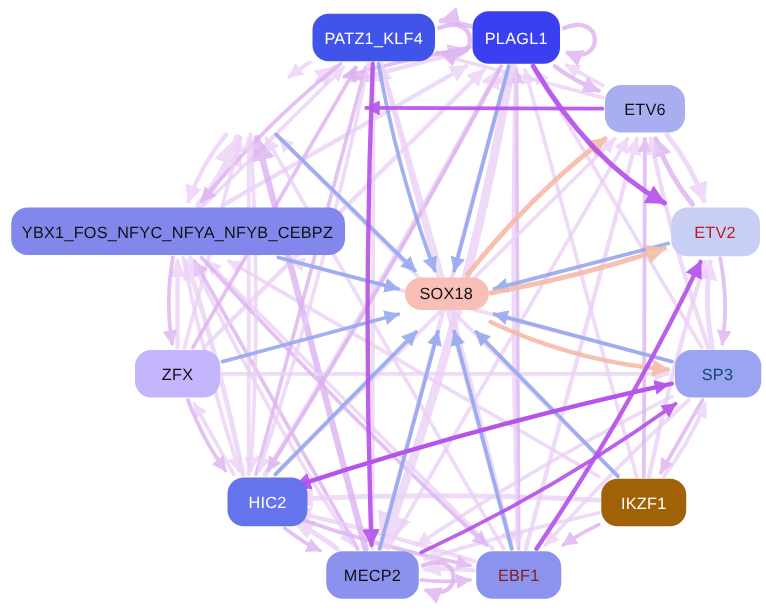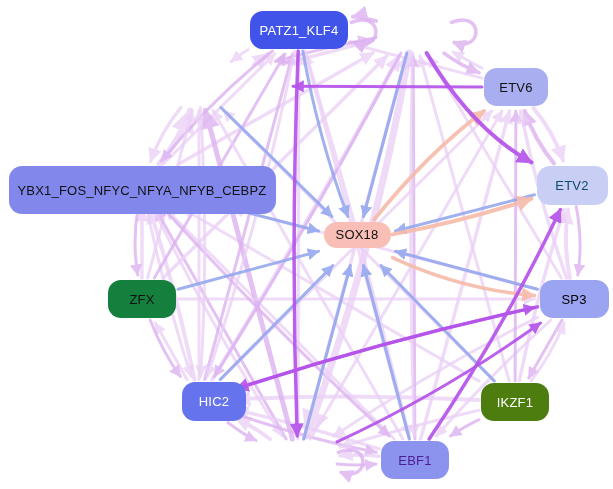--- a/index.html
+++ b/index.html
@@ -128,23 +128,25 @@
       <path d="M429.2,439.0 Q503.9,328.4 560.4,209.5" fill="none" stroke="#b553ea" stroke-width="3.5" opacity="0.92" stroke-linecap="round" marker-end="url(#arrow-purple)"></path>
       <path d="M298.2,51.0 Q290.5,245.0 297.2,436.0" fill="none" stroke="#b553ea" stroke-width="3.5" opacity="0.92" stroke-linecap="round" marker-end="url(#arrow-purple)"></path>
       <path d="M337.0,441.9 Q443.6,392.5 540.5,323.0" fill="none" stroke="#b553ea" stroke-width="3" opacity="0.92" stroke-linecap="round" marker-end="url(#arrow-purple)"></path>
       <path d="M482.0,86.9 Q357.5,86.5 293.0,86.3" fill="none" stroke="#b553ea" stroke-width="3" opacity="0.92" stroke-linecap="round" marker-end="url(#arrow-purple)"></path>
       <path d="M350,23 C 384,8 384,54 353,42" fill="none" stroke="#ddb2f1" stroke-width="3.5" opacity="0.8" marker-end="url(#arrow-lav2)"></path>
       <path d="M450,23 C 484,8 484,54 453,42" fill="none" stroke="#ddb2f1" stroke-width="3.5" opacity="0.8" marker-end="url(#arrow-lav2)"></path>
       <path d="M337,453 C 371,438 371,484 340,472" fill="none" stroke="#ddb2f1" stroke-width="3.5" opacity="0.8" marker-end="url(#arrow-lav2)"></path>
     </svg>
   <div class="node-layer">
       <div class="node" style="left: 250px; top: 11px; width: 98px; height: 38px; background: rgb(65, 84, 233); color: rgb(255, 255, 255);">PATZ1_KLF4</div>
+      <div class="node" style="left: 378px; top: 9px; width: 70px; height: 42px; background: rgb(58, 63, 242); color: rgb(255, 255, 255);">PLAGL1</div>
       <div class="node" style="left: 484px; top: 68px; width: 64px; height: 38px; background: rgb(169, 174, 241); color: rgb(17, 17, 17); text-align: center;">ETV6</div>
-      <div class="node" style="left: 8.5px; top: 166px; width: 267px; height: 48px; background: rgb(130, 135, 236); color: rgb(17, 17, 17);">YBX1_FOS_NFYC_NFYA_NFYB_CEBPZ</div>
-      <div class="node" style="left: 536.5px; top: 165.5px; width: 71px; height: 39px; background: rgb(201, 206, 244); color: #0c4a6e;">ETV2</div>
+      <div class="node" style="left: 8.5px; top: 166px; width: 267px; height: 38px; background: rgb(130, 135, 236); color: rgb(17, 17, 17);">YBX1_FOS_NFYC_NFYA_NFYB_CEBPZ</div>
+      <div class="node" style="left: 536.5px; top: 165.5px; width: 71px; height: 39px; background: rgb(201, 206, 244); color: #b91c1c;">ETV2</div>
       <div class="node" style="left: 323.5px; top: 221.5px; width: 67px; height: 26px; background: rgb(249, 190, 182); color: rgb(17, 17, 17);">SOX18</div>
-      <div class="node" style="left: 108px; top: 280px; width: 68px; height: 38px; background: #15803d; color: rgb(17, 17, 17);">ZFX</div>
-      <div class="node" style="left: 539.5px; top: 280px; width: 69px; height: 38px; background: rgb(155, 164, 240); color: #000000;">SP3</div>
+      <div class="node" style="left: 108px; top: 280px; width: 68px; height: 38px; background: #c4b5fd; color: rgb(17, 17, 17);">ZFX</div>
+      <div class="node" style="left: 539.5px; top: 280px; width: 69px; height: 38px; background: rgb(155, 164, 240); color: #0c4a6e;">SP3</div>
       <div class="node" style="left: 167px; top: 381.5px; width: 64px; height: 39px; background: rgb(101, 115, 236); color: rgb(255, 255, 255); margin-left: 15px;">HIC2</div>
-      <div class="node" style="left: 481px; top: 383px; width: 68px; height: 38px; background: #4d7c0f; color: rgb(255, 255, 255);">IKZF1</div>
-      <div class="node" style="left: 381px; top: 441px; width: 68px; height: 38px; background: rgb(140, 147, 238); color: #4c1d95;">EBF1</div>
+      <div class="node" style="left: 481px; top: 383px; width: 68px; height: 38px; background: #a16207; color: rgb(255, 255, 255);">IKZF1</div>
+      <div class="node" style="left: 261px; top: 441px; width: 74px; height: 38px; background: rgb(138, 146, 238); color: rgb(17, 17, 17);">MECP2</div>
+      <div class="node" style="left: 381px; top: 441px; width: 68px; height: 38px; background: rgb(140, 147, 238); color: #7f1d1d;">EBF1</div>
     </div>
 </div>
 
 </body></html>

